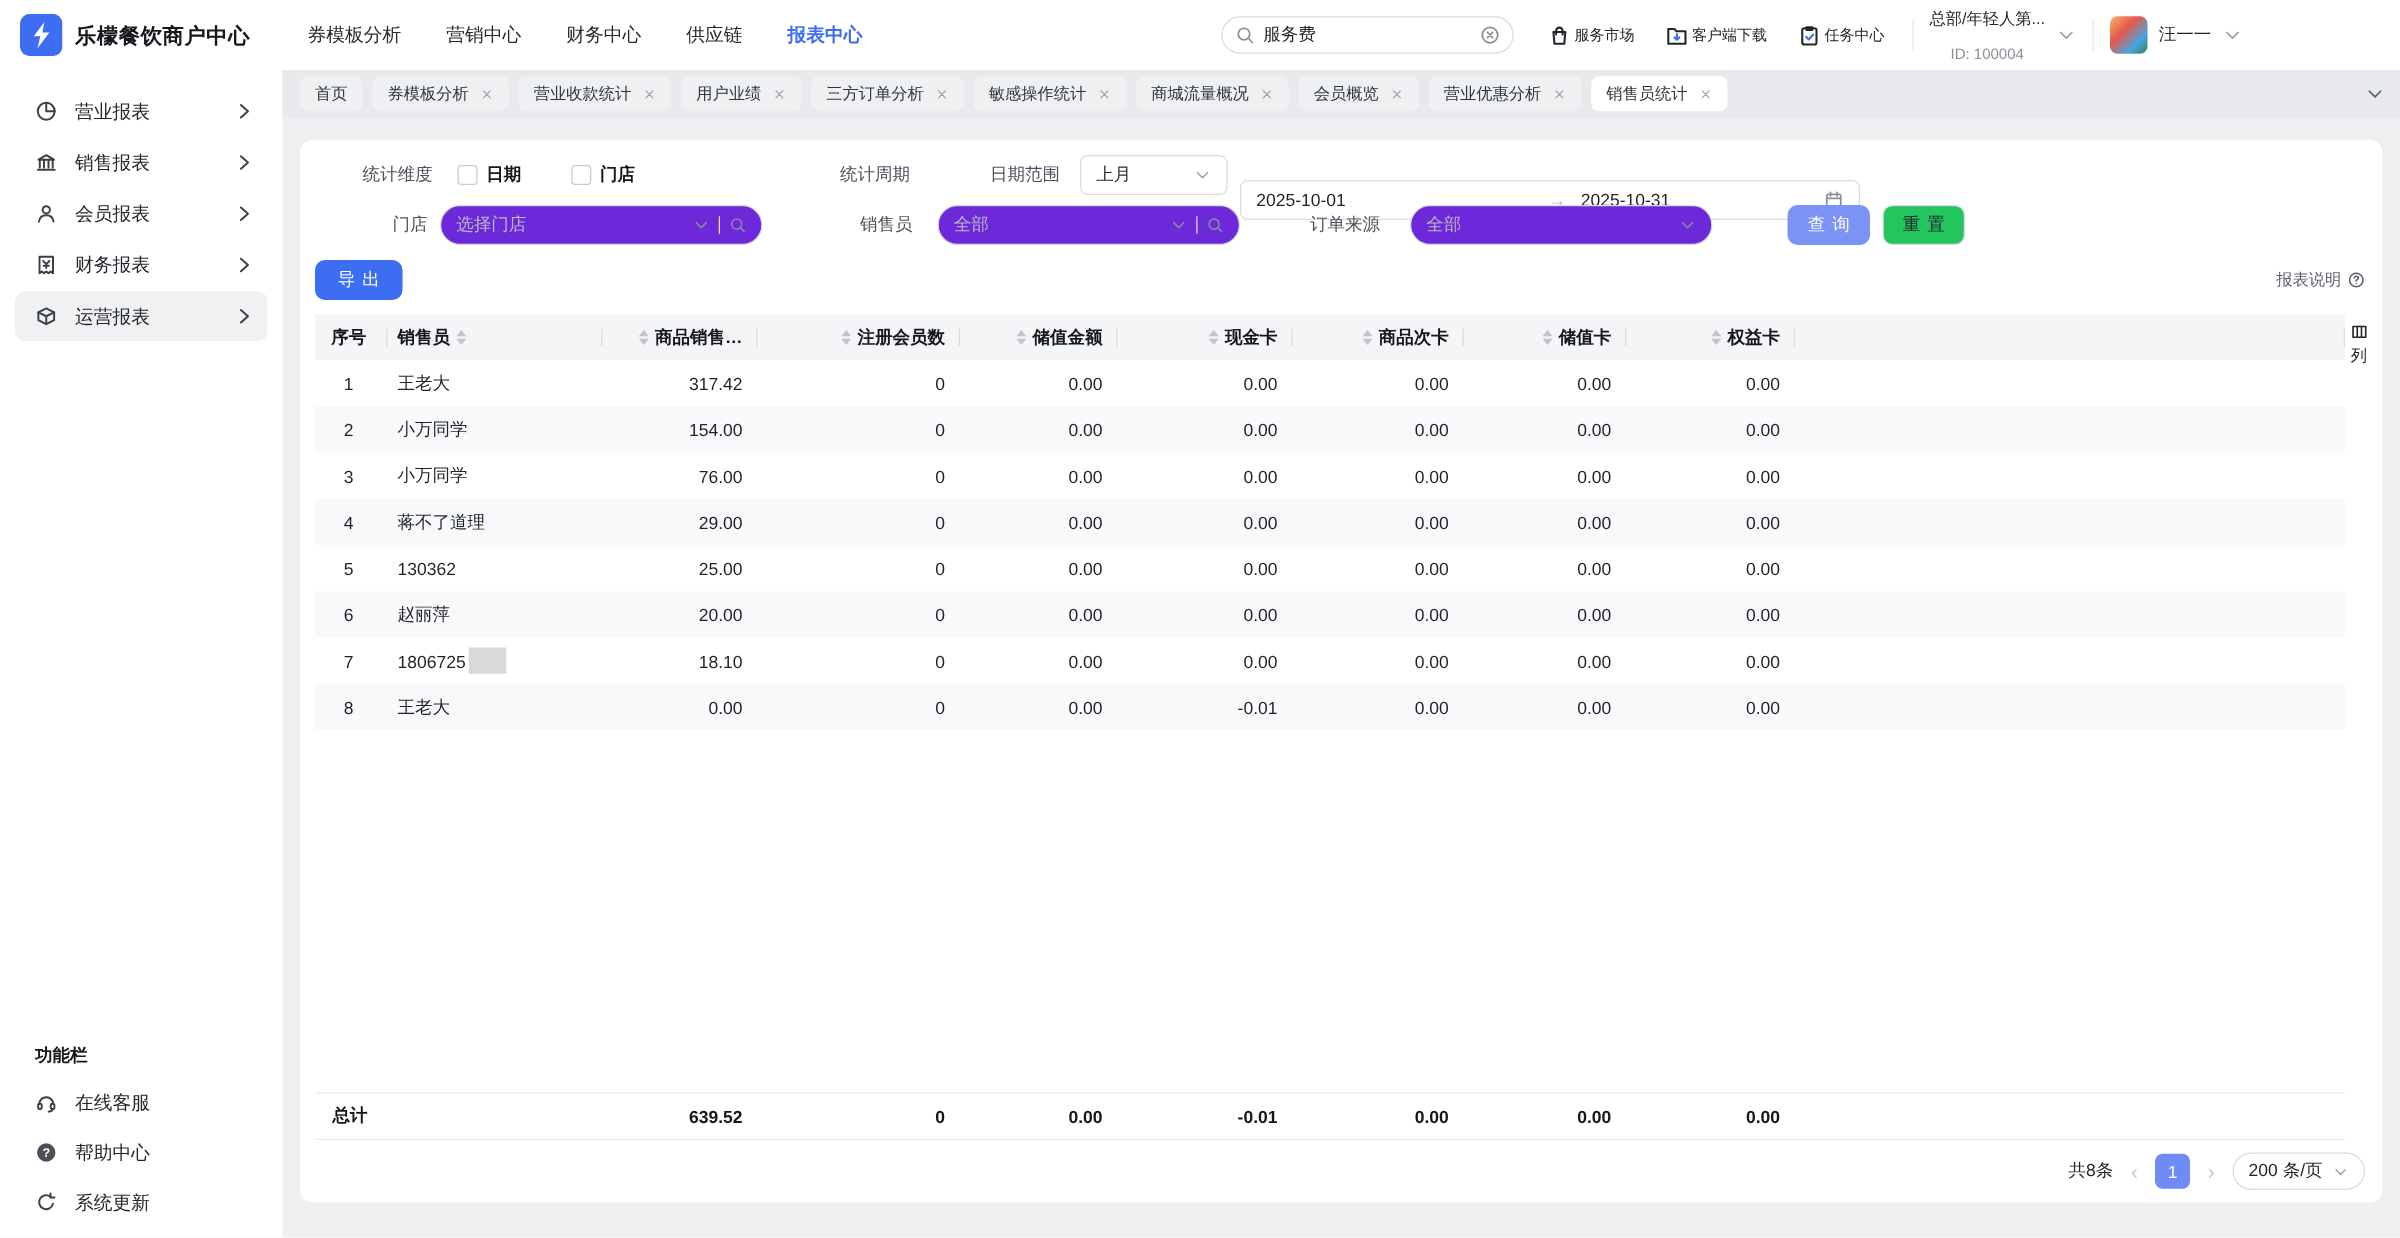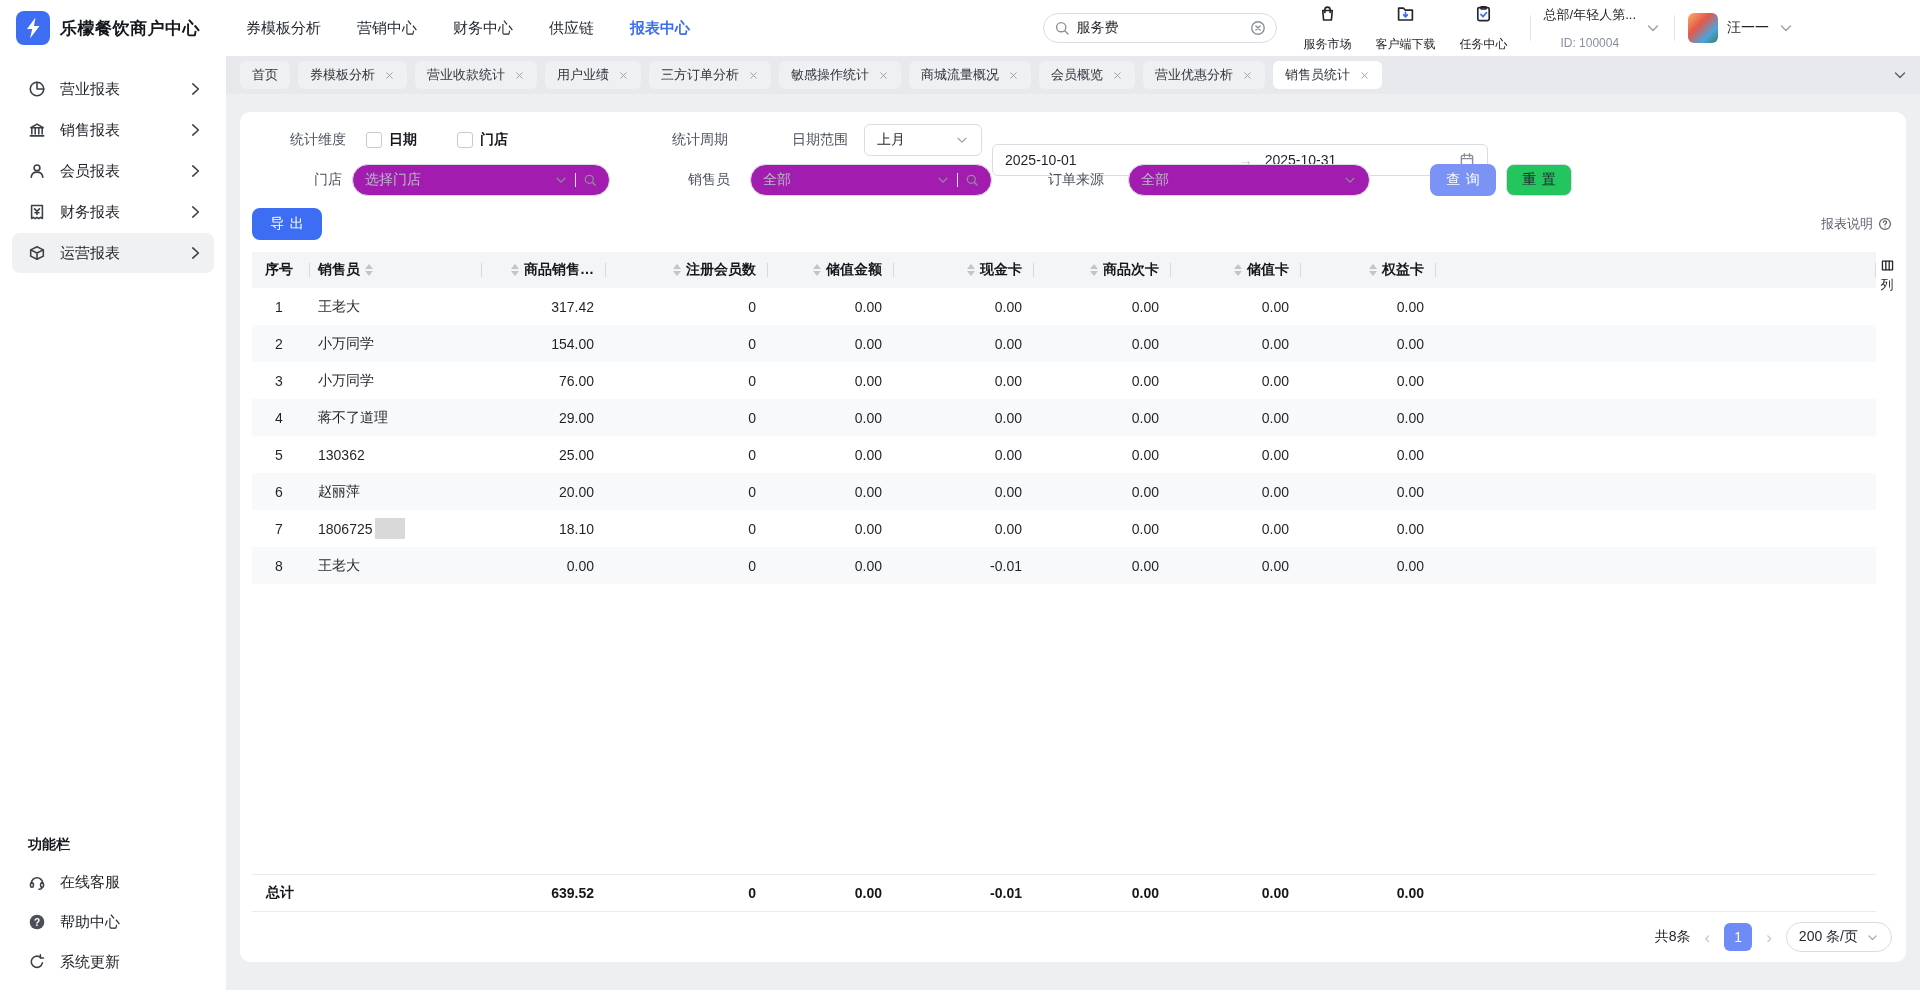--- a/index.html
+++ b/index.html
@@ -12,21 +12,21 @@
   .topbar{height:56px;background:#fff;display:flex;align-items:center;padding-left:16px;}
   .logo{width:34px;height:34px;}
   .brand-name{font-size:17px;font-weight:700;margin-left:10px;letter-spacing:.5px;color:#14171c;}
   .top-nav{display:flex;gap:36px;margin-left:46px;font-size:15px;color:#252a31;}
   .nav-item{cursor:pointer;white-space:nowrap;}
   .nav-item.active{color:#3D6DF2;font-weight:700;}
   .topbar-right{margin-left:auto;display:flex;align-items:center;margin-right:126px;}
   .search-box{width:234px;height:30px;border:1px solid #d9dce1;border-radius:16px;display:flex;align-items:center;padding:0 10px;gap:7px;font-size:14px;color:#8a9099;}
   .search-box .val{flex:1;color:#1f2329;}
   .quick-links{display:flex;margin-left:18px;gap:6px;}
-  .quick-link{display:flex;flex-direction:column;align-items:center;justify-content:center;font-size:12px;color:#22262c;gap:13px;padding:0 9px;cursor:pointer;}
+  .quick-link{display:flex;flex-direction:row;align-items:center;justify-content:center;font-size:12px;color:#22262c;gap:3px;padding:0 9px;cursor:pointer;}
   .quick-link .ic svg{width:19px;height:19px;}
   .vdiv{width:1px;height:26px;background:#e4e6ea;margin:0 13px;}
   .org-block{display:flex;align-items:center;gap:9px;cursor:pointer;}
   .org-name{font-size:13px;color:#22262c;text-align:center;}
   .org-id{font-size:12px;color:#8a9099;margin-top:12px;text-align:center;}
   .chev-gray{color:#9aa0a8;}
   .user-block{display:flex;align-items:center;gap:9px;font-size:14px;cursor:pointer;}
   .avatar{width:30px;height:30px;border-radius:6px;background:linear-gradient(135deg,#f7b267 0%,#e4584a 38%,#4aa4e0 72%,#3b7f5a 100%);}
 
   
@@ -55,21 +55,21 @@
 
   
   .panel{background:#fff;border-radius:10px;margin:18px 14px 0;height:850px;display:flex;flex-direction:column;padding:12px 12px 10px;position:relative;}
   .filter-row{display:flex;align-items:center;height:32px;flex:0 0 auto;}
   .filter-row + .filter-row{margin-top:8px;}
   .flabel{font-size:14px;color:#4c525d;white-space:nowrap;}
   .check-item{display:flex;align-items:center;gap:7px;font-size:14px;color:#14171c;font-weight:700;cursor:pointer;}
   .checkbox{width:16px;height:16px;border:1px solid #c6cad1;border-radius:3px;background:#fff;display:inline-block;}
   .select{height:32px;border:1px solid #d9dce1;border-radius:6px;display:flex;align-items:center;justify-content:space-between;padding:0 12px;font-size:14px;background:#fff;gap:8px;cursor:pointer;}
   .select .chev-gray svg,.pill .ic svg{width:14px;height:14px;}
-  .pill{height:32px;border:1px solid #d9dce1;border-radius:16px;display:flex;align-items:center;padding:0 12px;font-size:14px;background:#a21caf;cursor:pointer;}
+  .pill{height:32px;border:1px solid #d9dce1;border-radius:16px;display:flex;align-items:center;padding:0 12px;font-size:14px;background:#6d28d9;cursor:pointer;}
   .pill .ph{color:#b7bbc2;flex:1;}
   .pill .ops{display:flex;align-items:center;gap:7px;color:#8a9099;}
   .pill .sep{width:1px;height:14px;background:#e0e2e6;}
   .daterange{height:32px;border:1px solid #d9dce1;border-radius:6px;display:flex;align-items:center;padding:0 12px;font-size:14px;gap:12px;background:#fff;cursor:pointer;margin-top:40px;}
   .daterange .arrow{color:#b7bbc2;}
   .daterange .cal{margin-left:auto;color:#8a9099;}
   .btn{height:32px;border-radius:8px;display:inline-flex;align-items:center;justify-content:center;font-size:14px;cursor:pointer;border:none;letter-spacing:.4em;padding-left:.4em;white-space:nowrap;}
   .btn-query{width:66px;background:#7B93F4;color:#fff;}
   .btn-reset{width:66px;background:#22c55e;border:1px solid #d9dce1;color:#22262c;}
   .btn-export{width:70px;background:#3D6DF2;color:#fff;}

